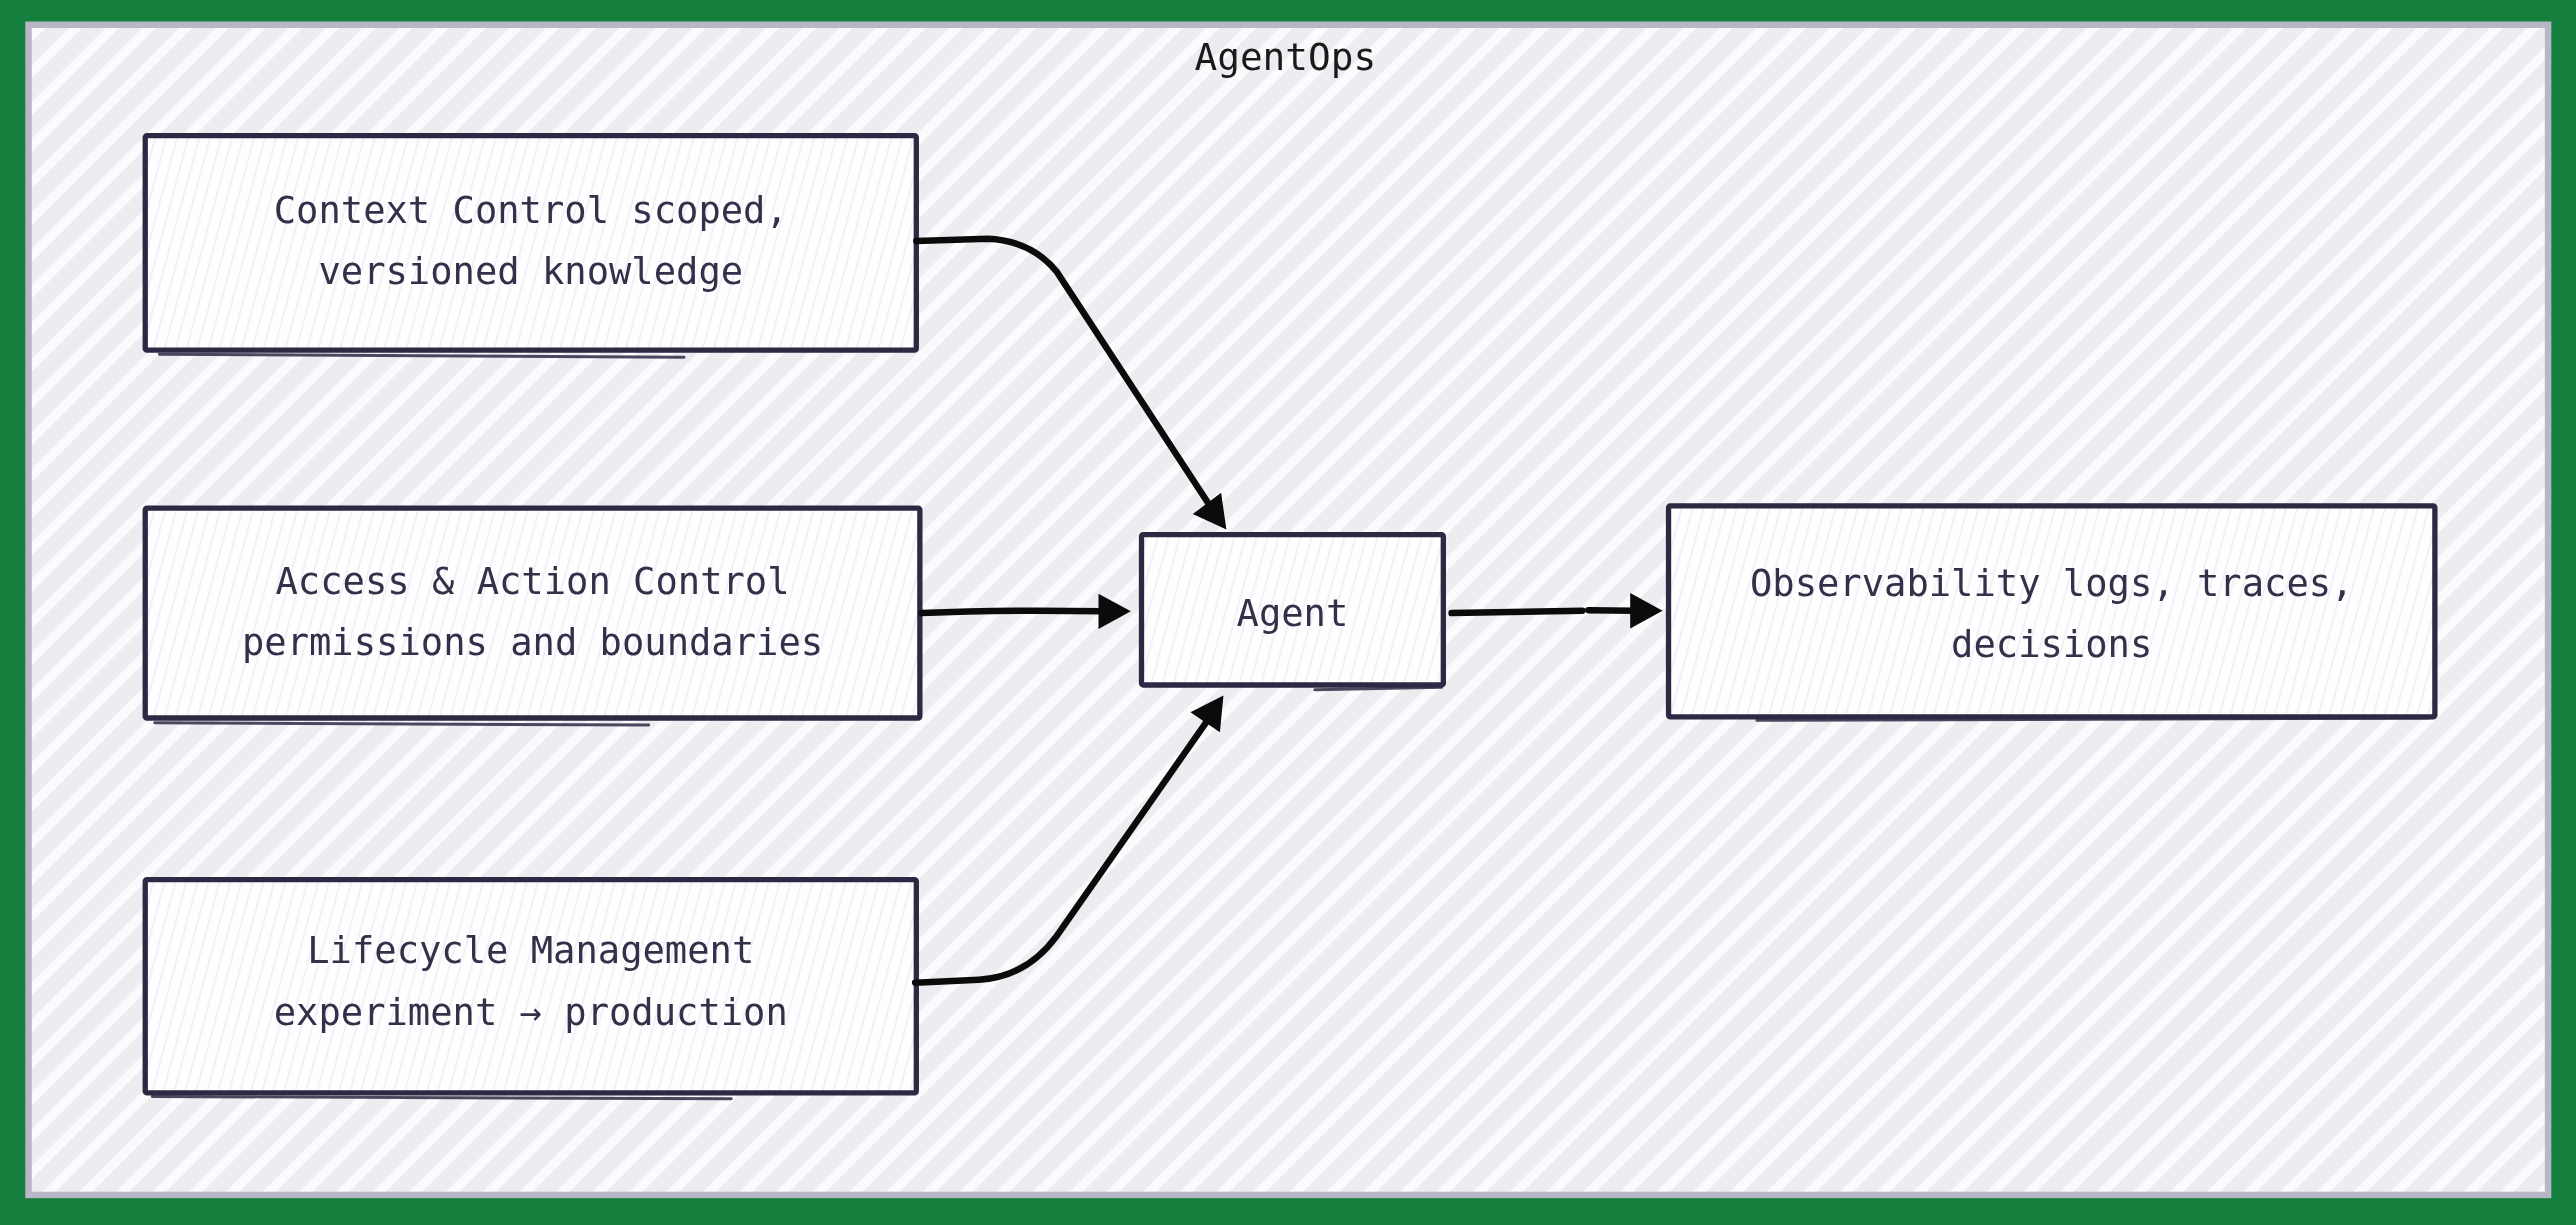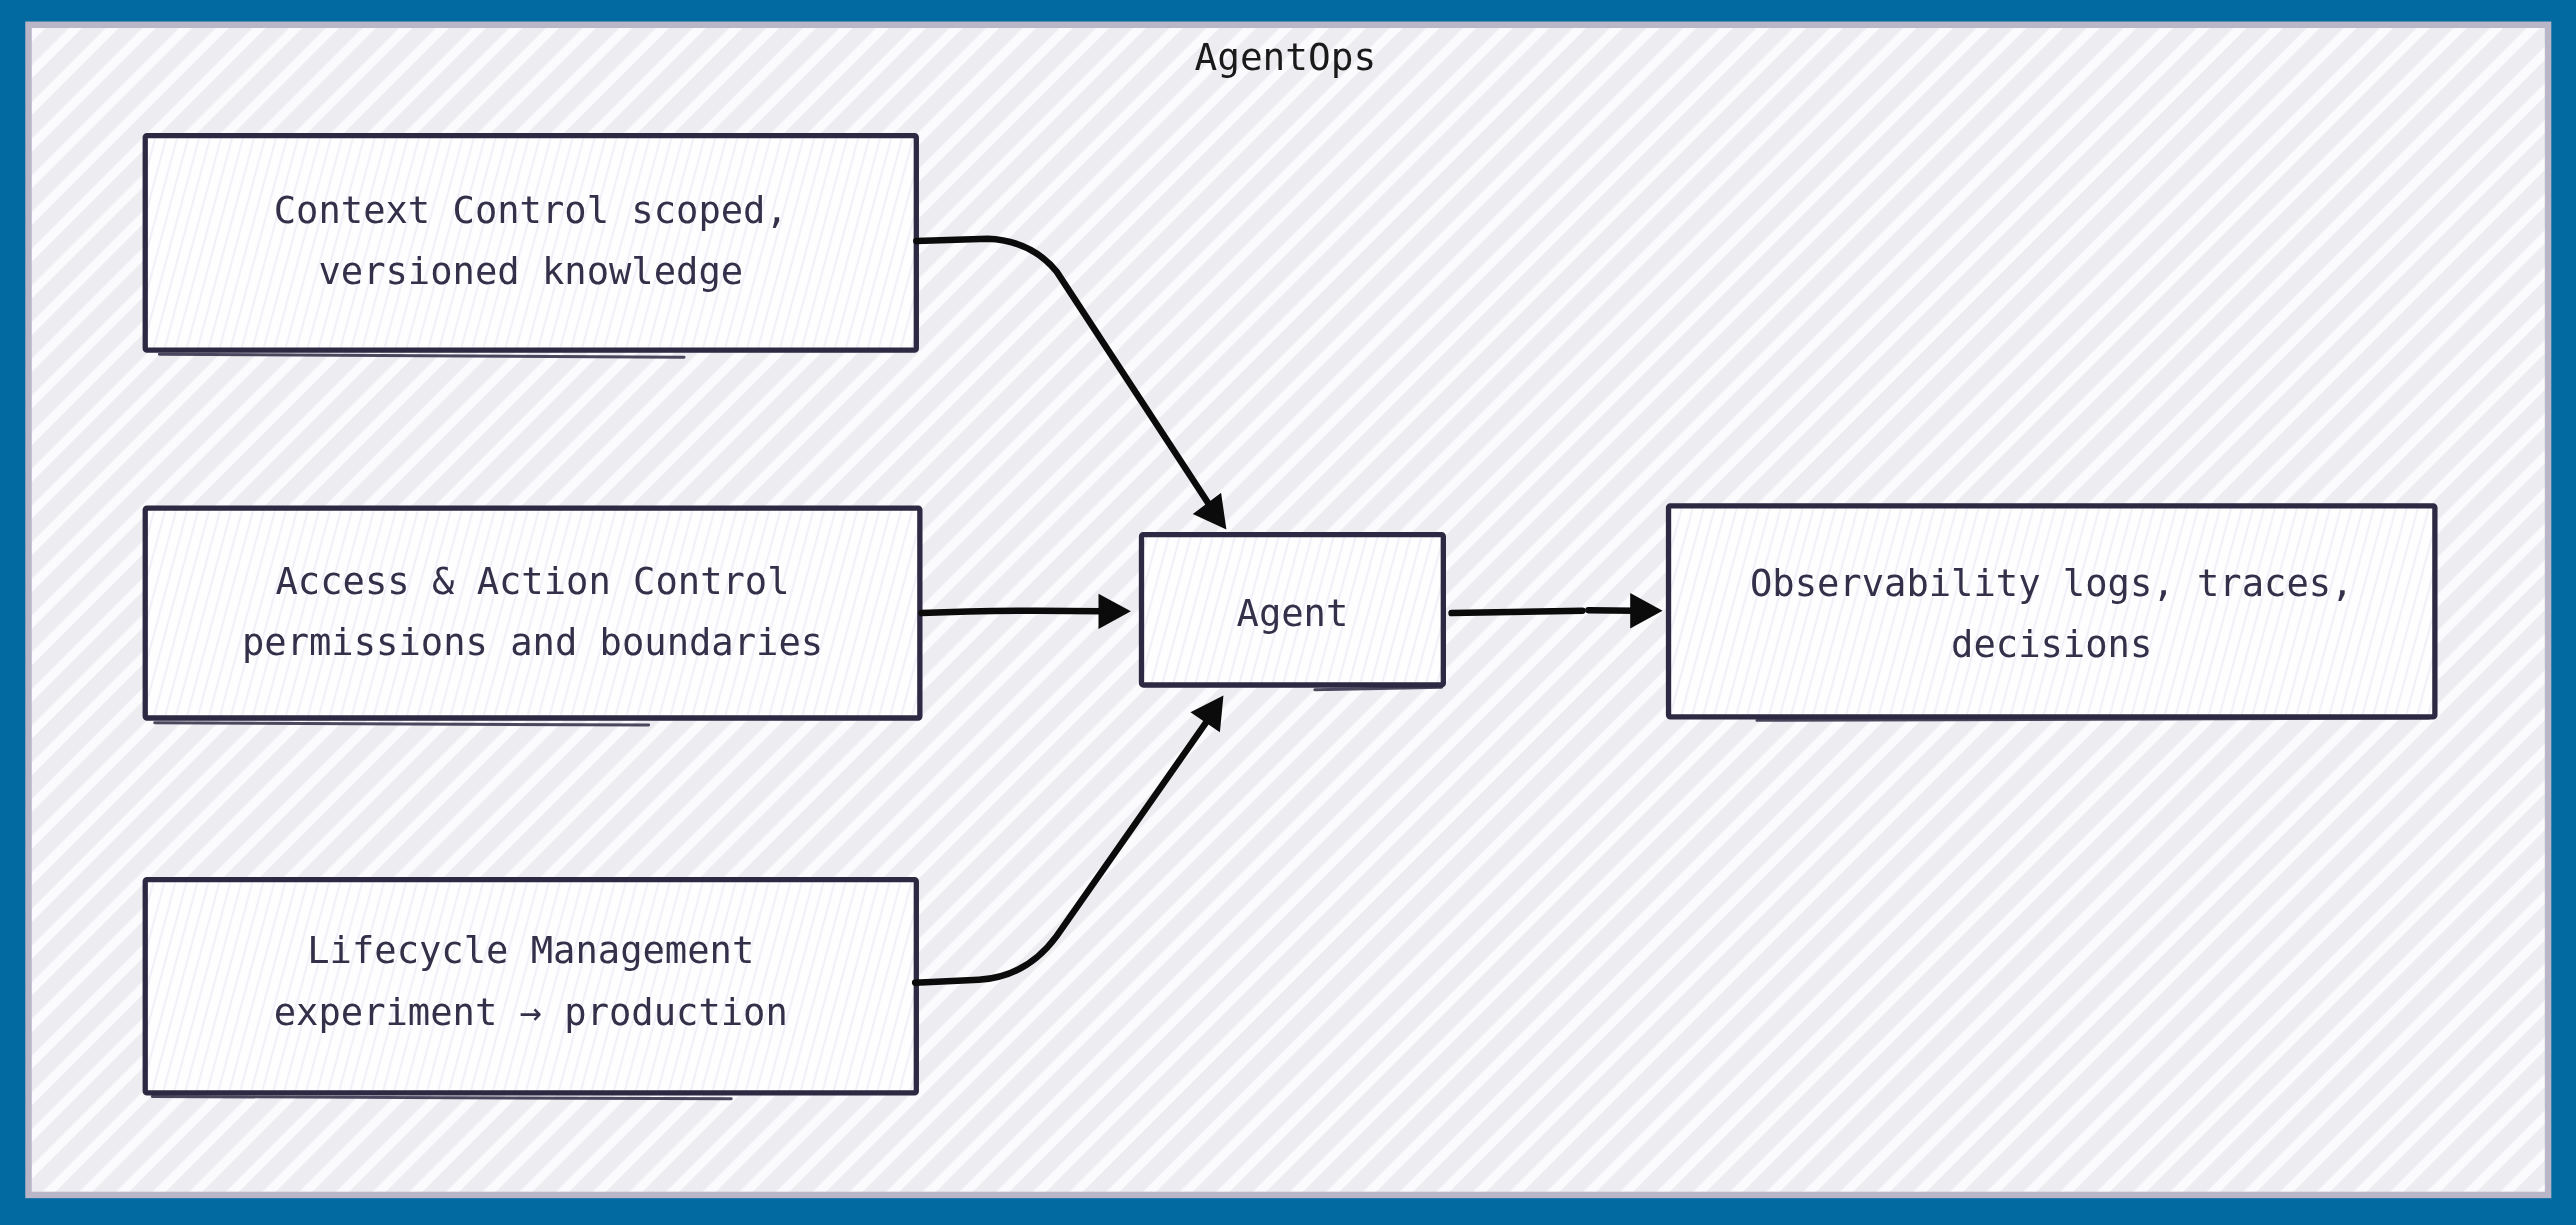--- a/index.html
+++ b/index.html
@@ -4,21 +4,21 @@
 <style>
   html, body {
     margin: 0;
     padding: 0;
     background: #ffffff;
   }
   .page {
     width: 2576px;
     height: 1225px;
     position: relative;
-    background: #0369a1;
+    background: #15803d;
   }
   svg.diagram {
     display: block;
     width: 2576px;
     height: 1225px;
   }
   text {
     font-family: "DejaVu Sans Mono", "Liberation Mono", monospace;
   }
   .node-label {

